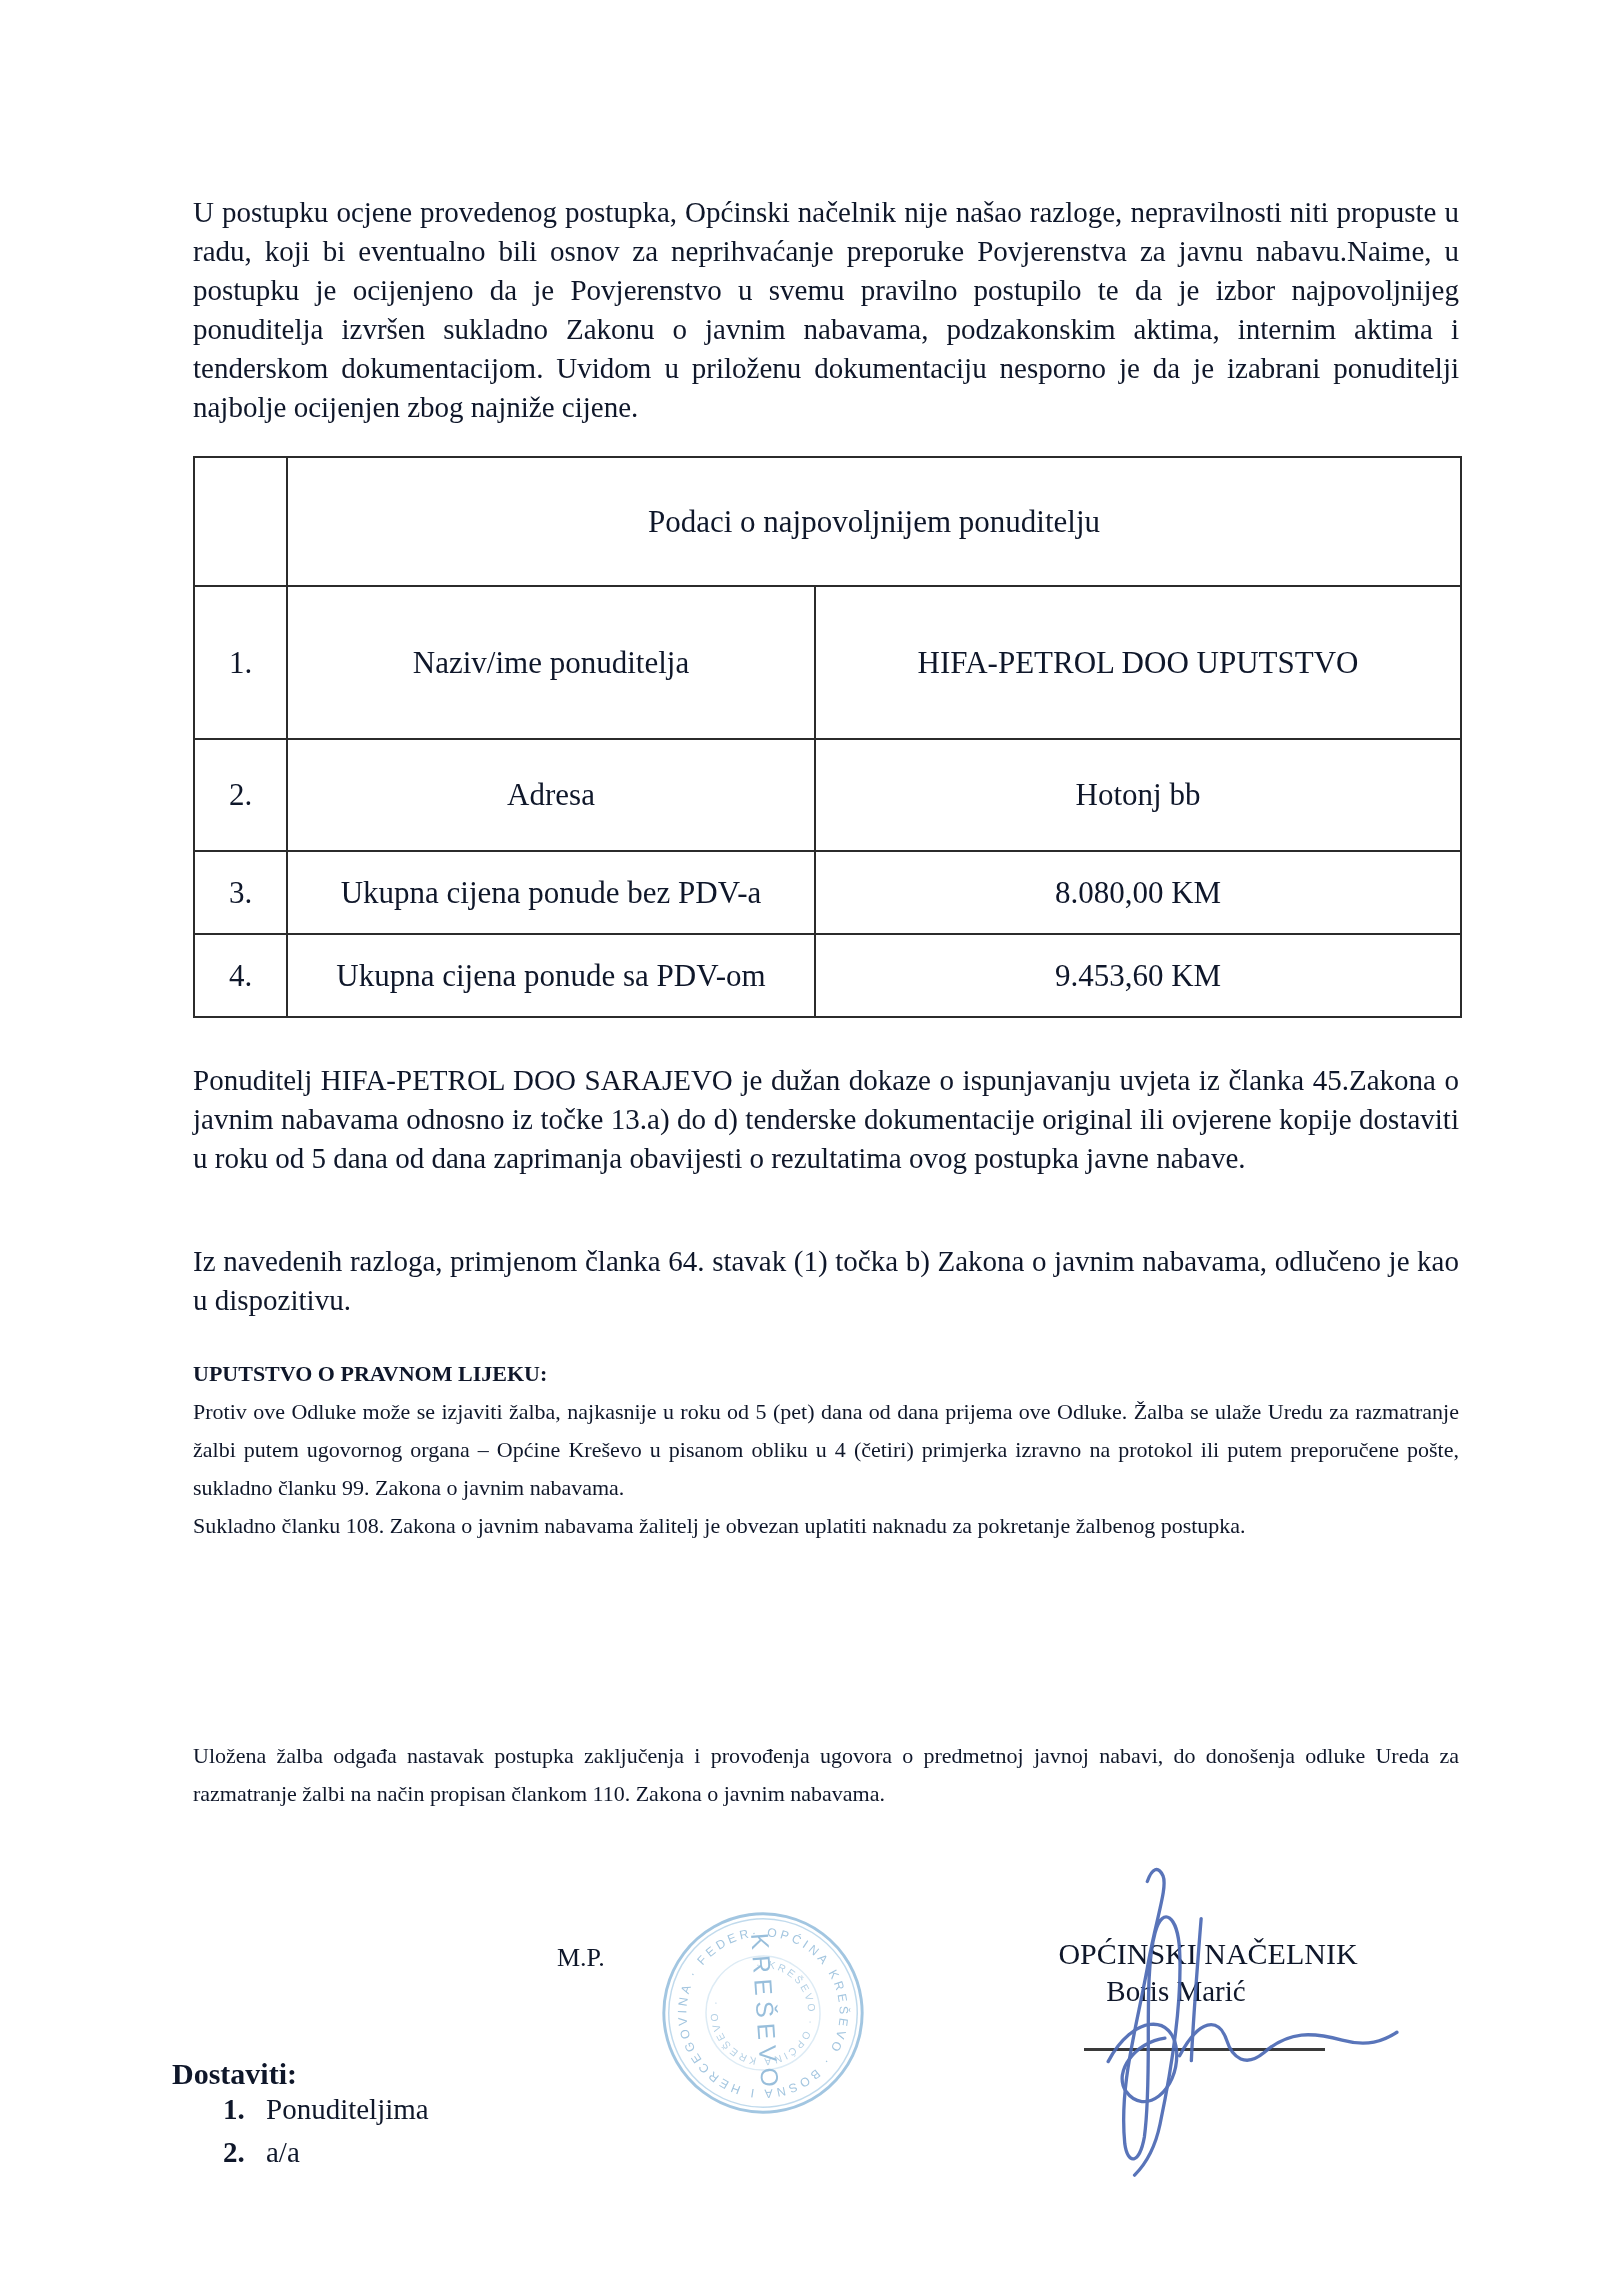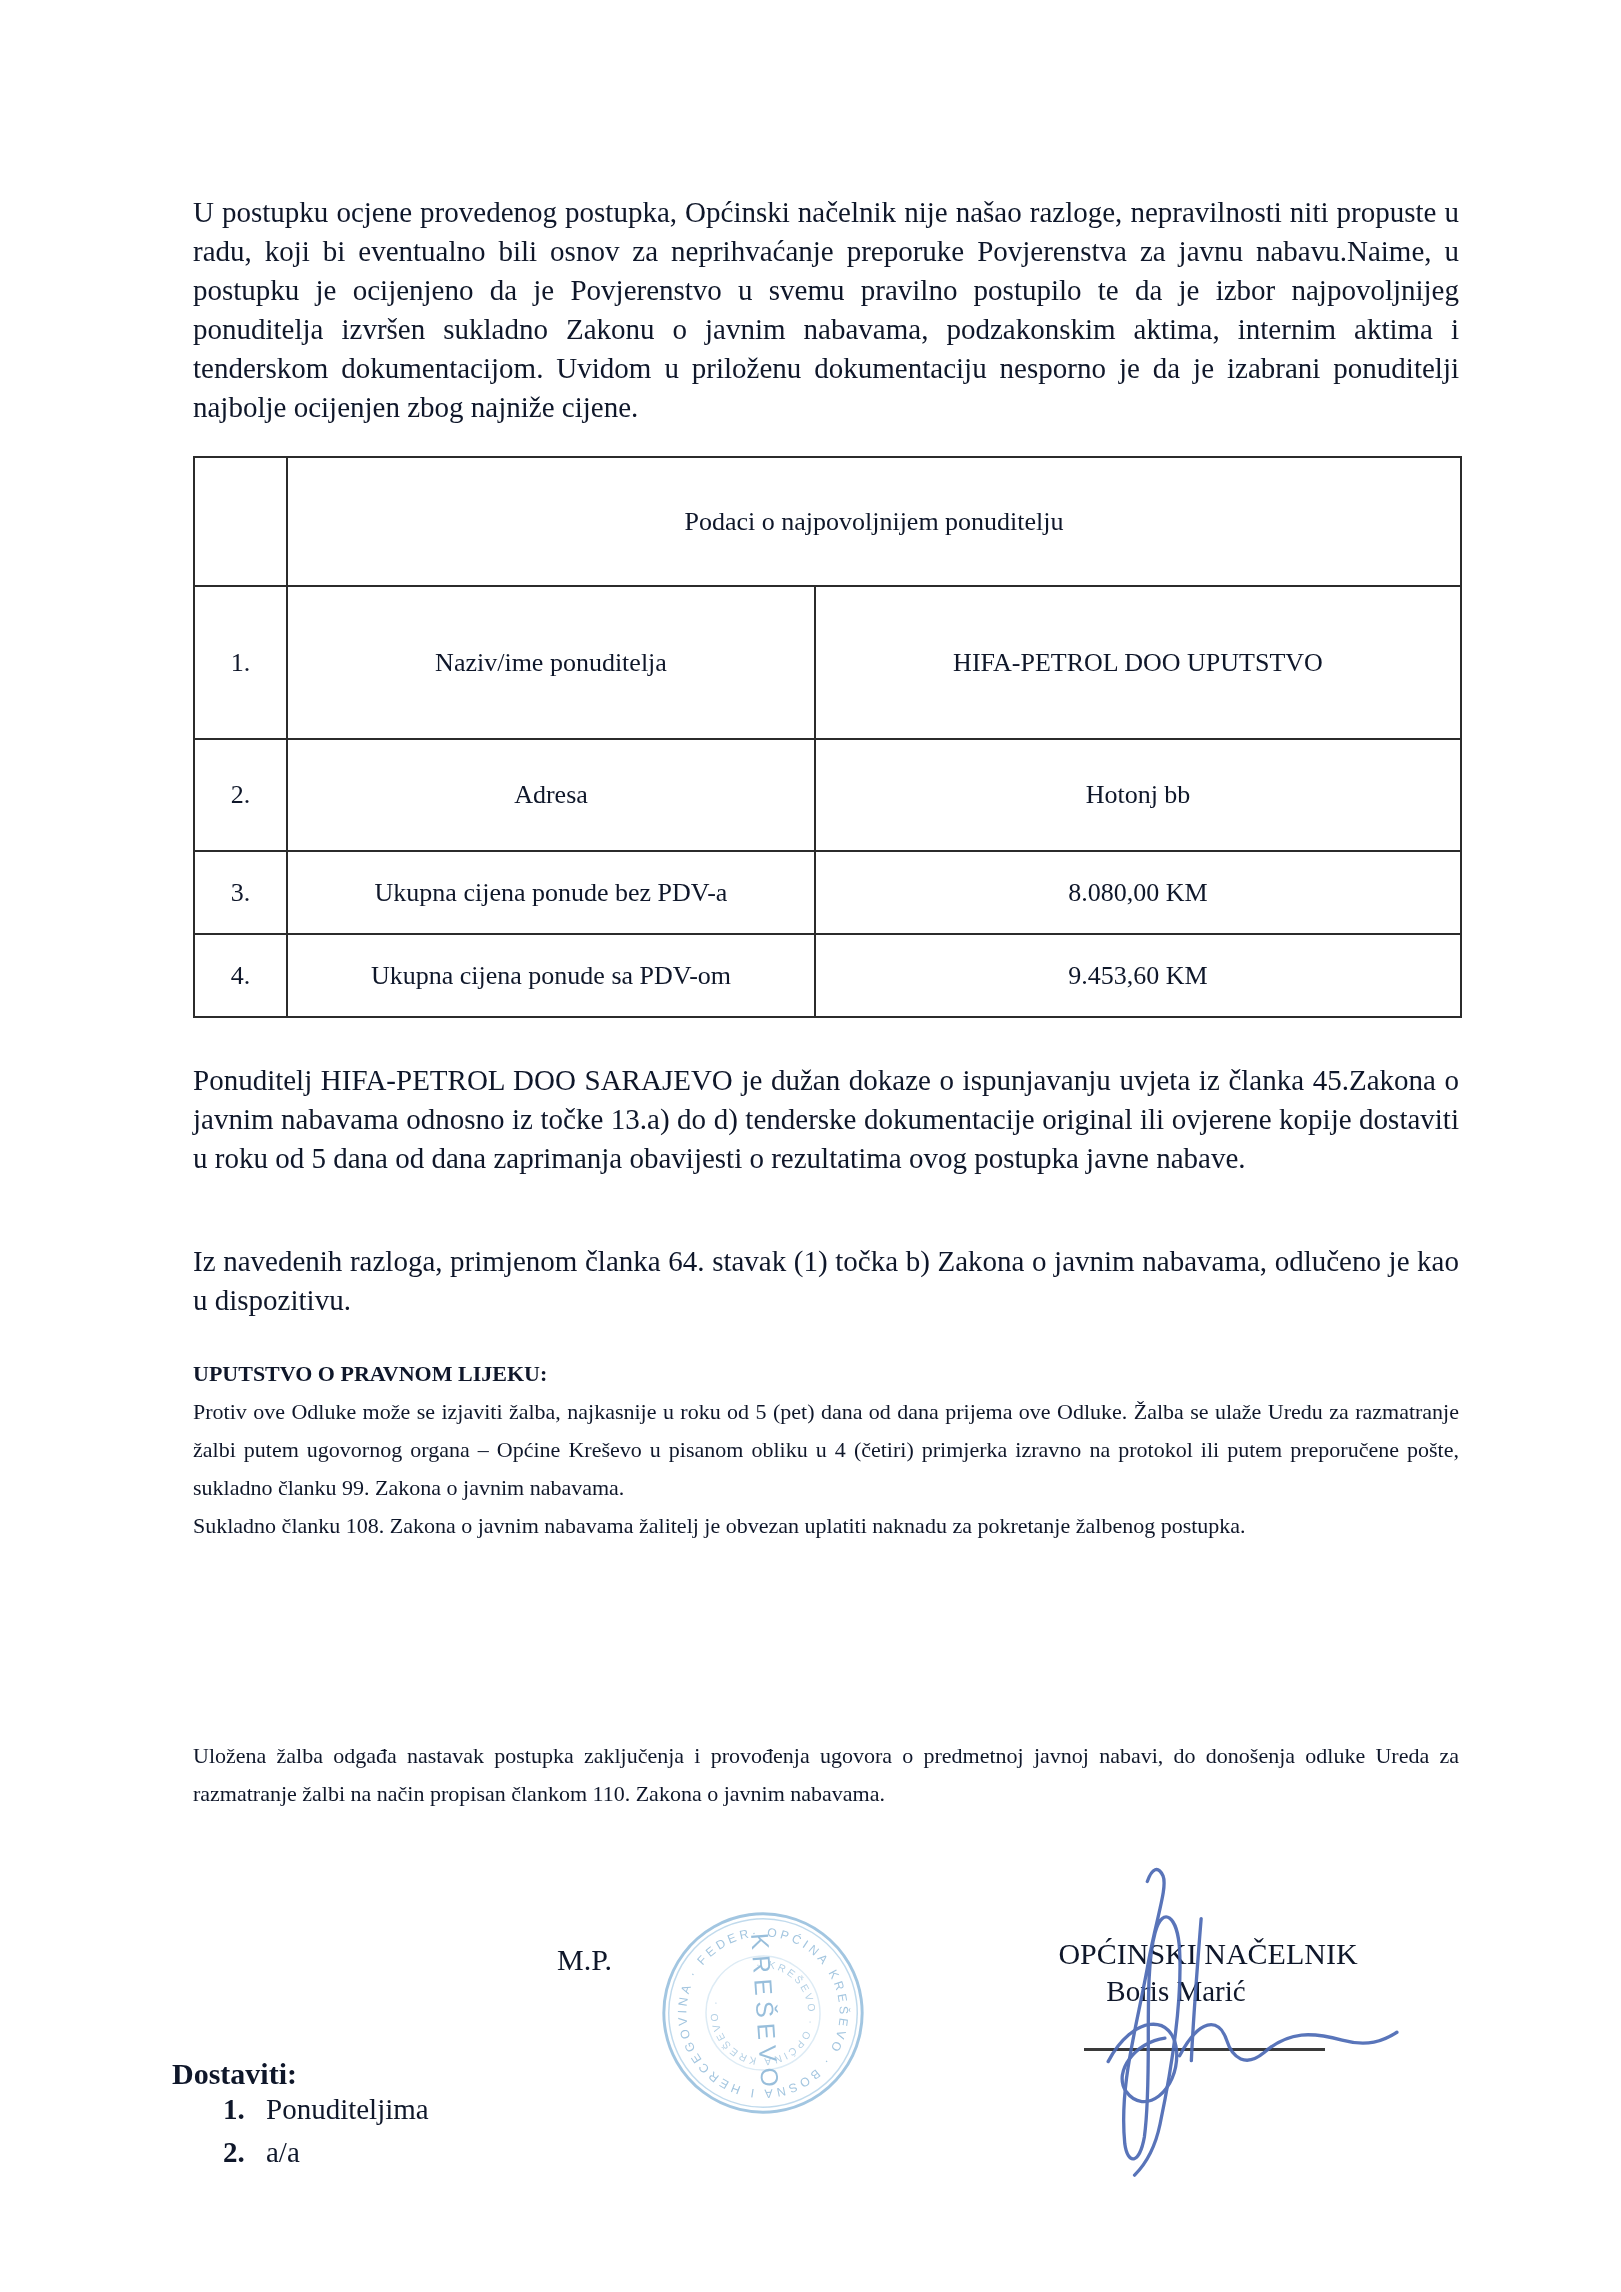--- a/index.html
+++ b/index.html
@@ -17,32 +17,32 @@
     margin:0;
   }
   .tight p{margin:0;font-size:22px;line-height:38px;text-align:justify;}
   .tight .sec-heading{font-weight:bold;text-align:left;}
   table.offer{
     position:absolute;left:193px;top:456px;width:1267px;
     border-collapse:collapse;table-layout:fixed;
   }
   table.offer td{
     border:2px solid #2b2b2b;
-    font-size:26px;text-align:center;vertical-align:middle;
+    font-size:31px;text-align:center;vertical-align:middle;
     padding:0 7.8px;overflow:hidden;
   }
   tr.r-head{height:129px;}
   tr.r-1{height:153px;}
   tr.r-2{height:112px;}
   tr.r-3{height:83px;}
   tr.r-4{height:83px;}
   td.nudge-up{padding-bottom:47px;}
   td.nudge-up-sm{padding-bottom:29px;}
   .abs{position:absolute;margin:0;}
-  .mp{font-size:30px;}
+  .mp{font-size:26px;}
   .sig-title{width:338px;text-align:center;font-size:30px;white-space:nowrap;}
   .sig-name{width:274px;text-align:center;font-size:29px;}
   .sig-line{background:#3a3a3a;height:2.9px;}
   .dost-head{font-size:30px;font-weight:bold;}
   .dost-item{font-size:29px;}
   .dost-item .num{font-weight:bold;display:inline-block;min-width:43px;}
   .stamp-svg,.sig-svg{position:absolute;pointer-events:none;}
 </style>
 </head>
 <body>

